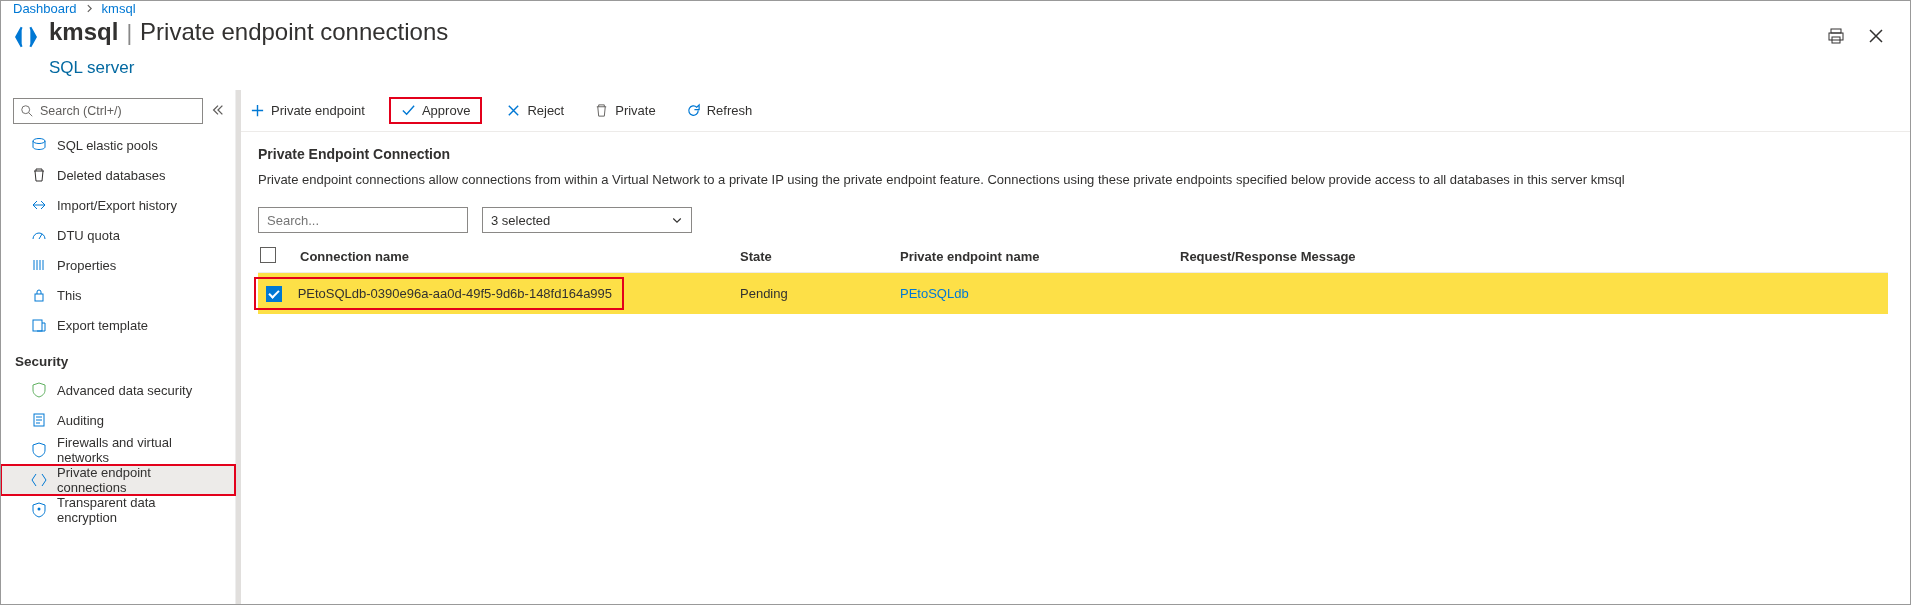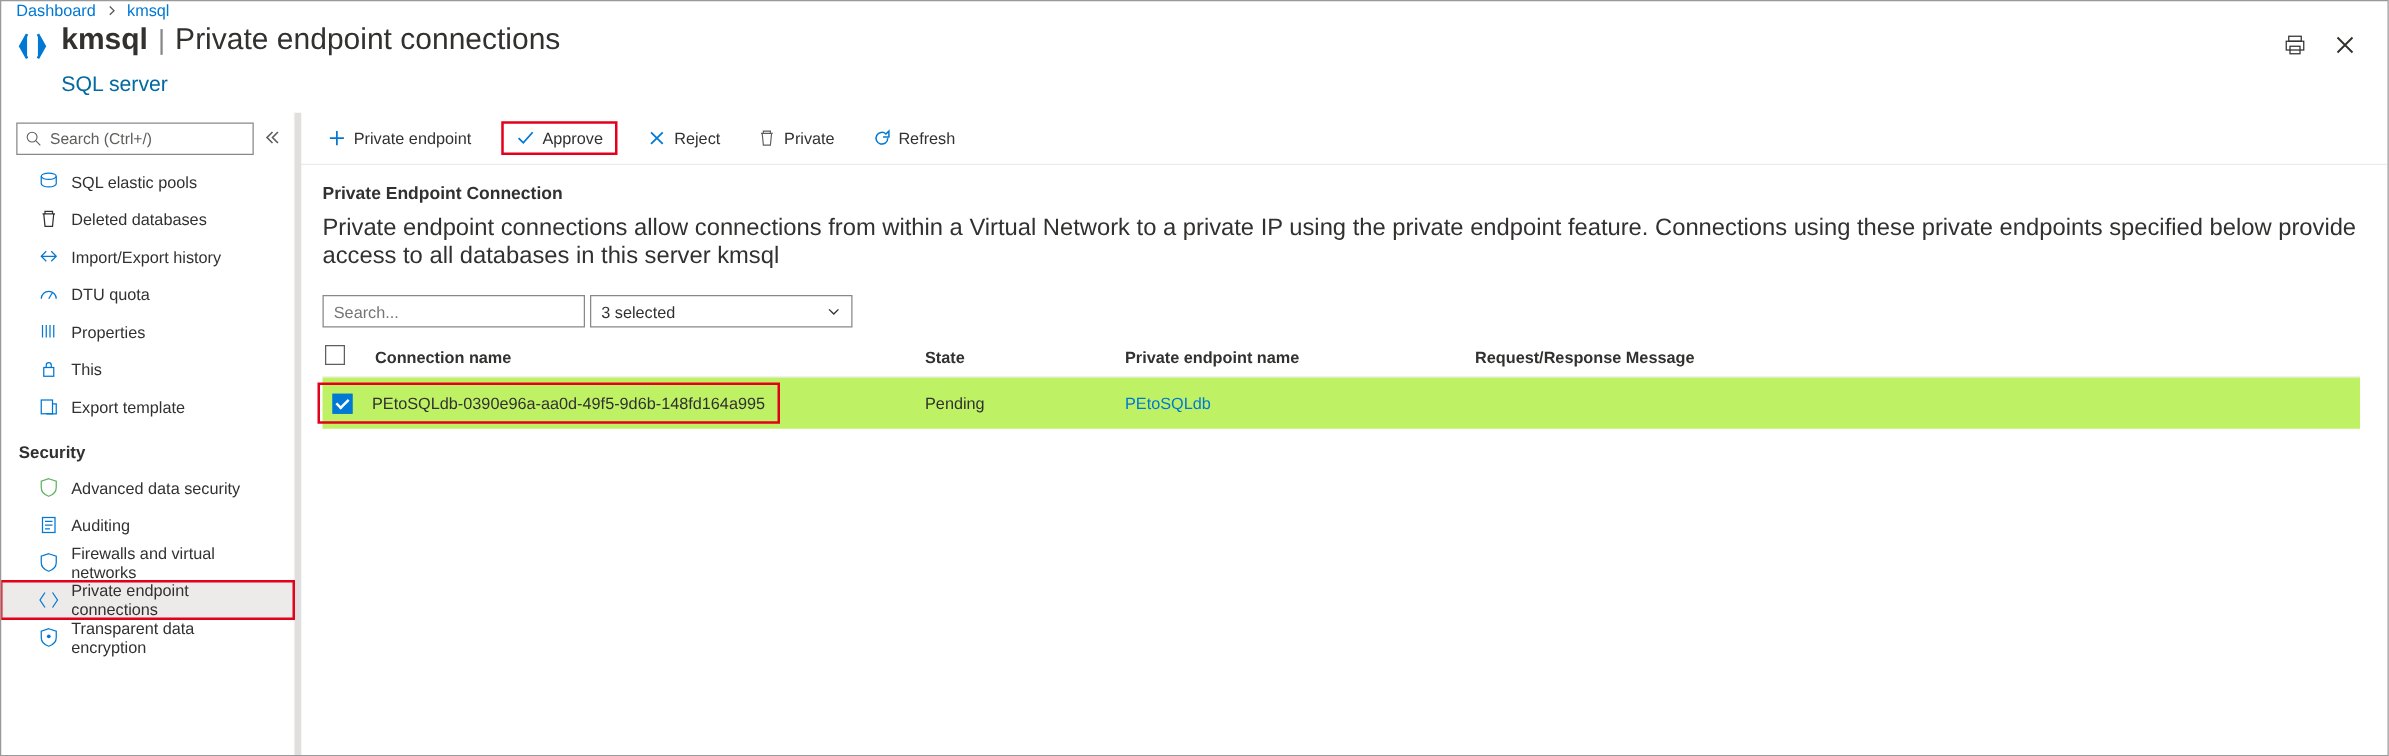--- a/index.html
+++ b/index.html
@@ -30,37 +30,37 @@
 
   .nav { list-style:none; }
   .nav li { display:flex; align-items:center; height:30px; padding:0 30px; gap:10px; cursor:pointer; font-size:13px; color:#323130; }
   .nav li.selected { background:#edebe9; }
   .nav .ic { width:16px; height:16px; display:inline-flex; align-items:center; justify-content:center; flex-shrink:0;}
   .nav-section { padding: 14px 14px 6px 14px; font-weight:600; font-size:13.5px; }
   .red-box { outline: 2.5px solid #e3001b; outline-offset: -1px; }
 
   .main { flex:1; padding: 0 0 0 0; position:relative; overflow:hidden;}
   .splitter { position:absolute; left:0; top:0; bottom:0; width:5px; background:#e1dfdd; }
-  .toolbar { display:flex; align-items:center; height:42px; padding-left:20px; gap:18px; border-bottom:1px solid #edebe9; }
+  .toolbar { display:flex; align-items:center; height:42px; padding-left:8px; gap:18px; border-bottom:1px solid #edebe9; }
   .toolbar .tb-item { display:inline-flex; align-items:center; gap:6px; color:#323130; font-size:13px; background:none; border:none; cursor:pointer; padding:4px 6px;}
   .toolbar .tb-item svg { width:15px; height:15px; }
   .toolbar .tb-item.blue svg { color:#0078d4; }
   .toolbar .approve-box { border:2.5px solid #e3001b; padding:4px 10px; display:inline-flex; align-items:center; gap:6px;}
 
   .content { padding: 14px 22px; }
   .content h3 { font-size:14px; font-weight:600; margin-bottom:10px;}
-  .desc { font-size:19px; color:#323130; margin-bottom:20px;}
-  .filters { display:flex; gap:4px; margin-bottom:8px;}
+  .desc { font-size:13px; color:#323130; margin-bottom:20px;}
+  .filters { display:flex; gap:14px; margin-bottom:8px;}
   .text-input { border:1px solid #8a8886; height:26px; padding:0 8px; font-size:13px; width:210px; color:#605e5c;}
   .dropdown { border:1px solid #8a8886; height:26px; width:210px; display:flex; align-items:center; justify-content:space-between; padding:0 8px; font-size:13px;}
 
   .table { width:100%; }
   .trow { display:grid; grid-template-columns: 40px 440px 160px 280px 1fr; align-items:center; min-height:32px; padding:4px 2px; font-size:13px;}
   .thead { font-weight:600; border-bottom:1px solid #edebe9; }
-  .tbody .trow { background:#bef264; }
+  .tbody .trow { background:#fde047; }
   .chk { width:16px; height:16px; border:1px solid #605e5c; display:inline-flex; align-items:center; justify-content:center; background:#fff;}
   .chk.checked { background:#0078d4; border-color:#0078d4; }
   .chk.checked::after { content:""; display:block; width:4px; height:8px; border:solid #fff; border-width:0 2px 2px 0; transform:rotate(45deg); margin-bottom:2px;}
   .cell-link { color:#0078d4; }
   .conn-name-box { border:2.5px solid #e3001b; display:inline-block; padding:6px 10px; margin-left:-8px;}
   .conn-name-box .chk { margin-right:12px; vertical-align:middle;}
   .conn-name-box span { vertical-align:middle;}
 </style>
 </head>
 <body>

